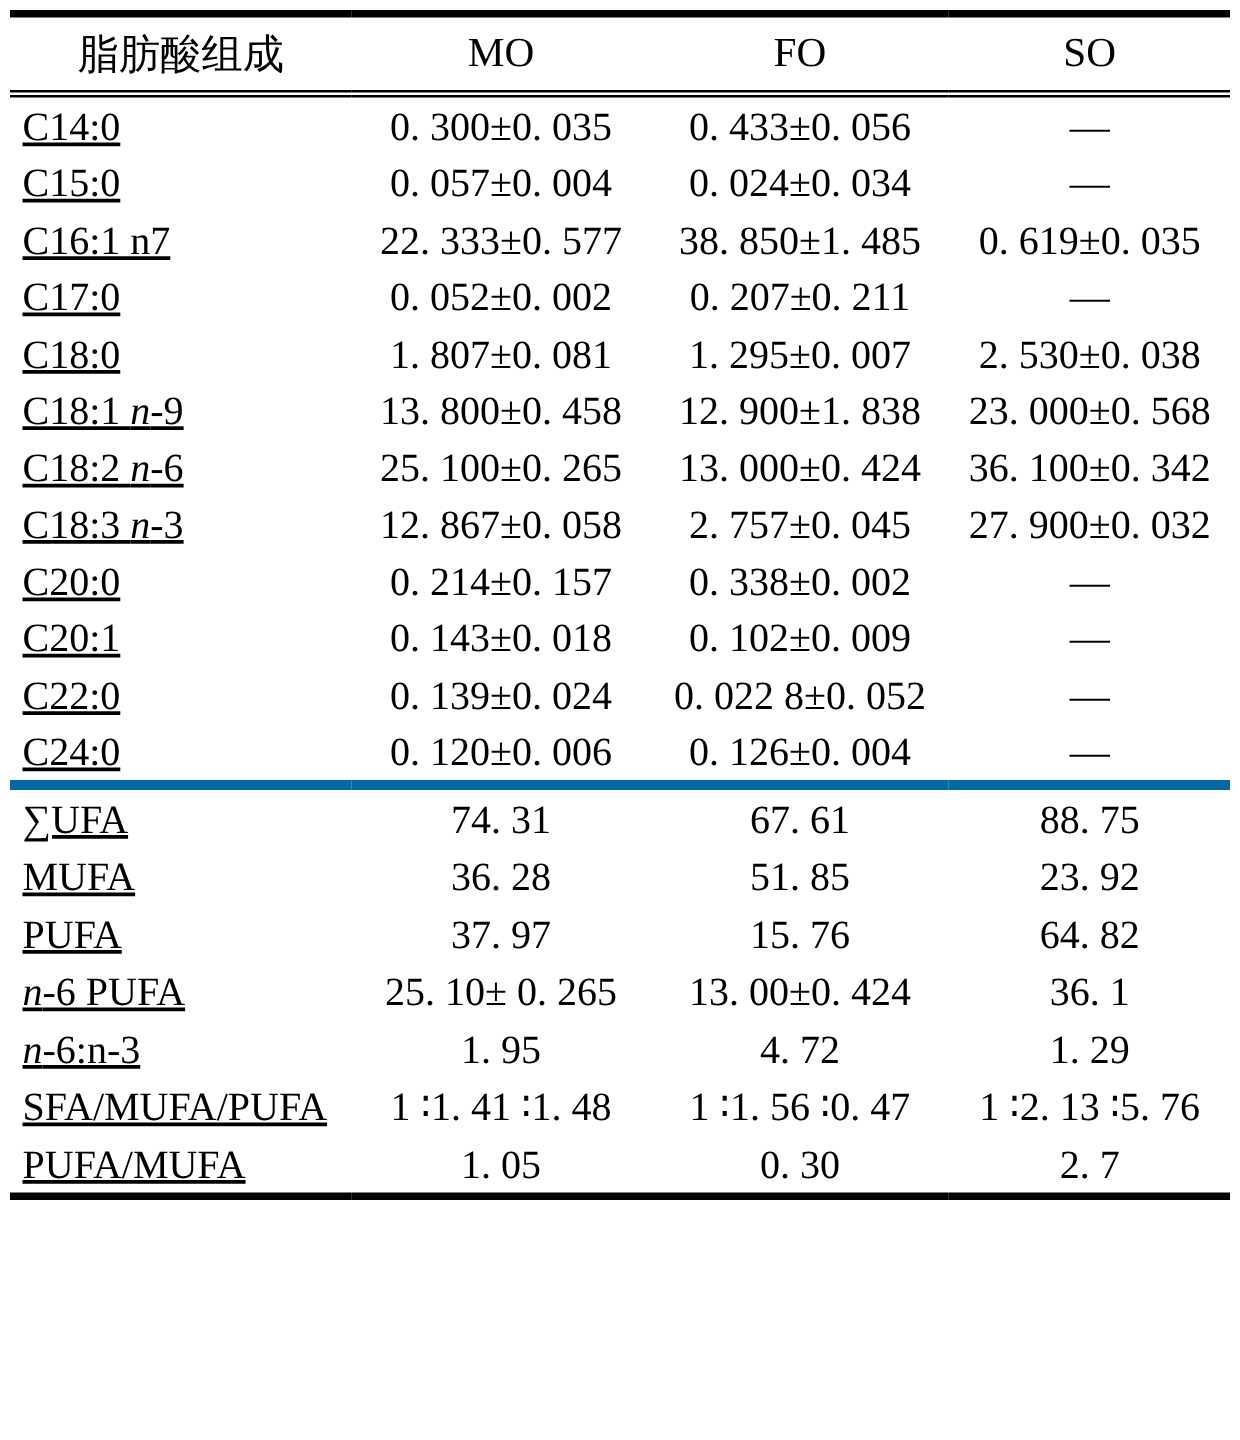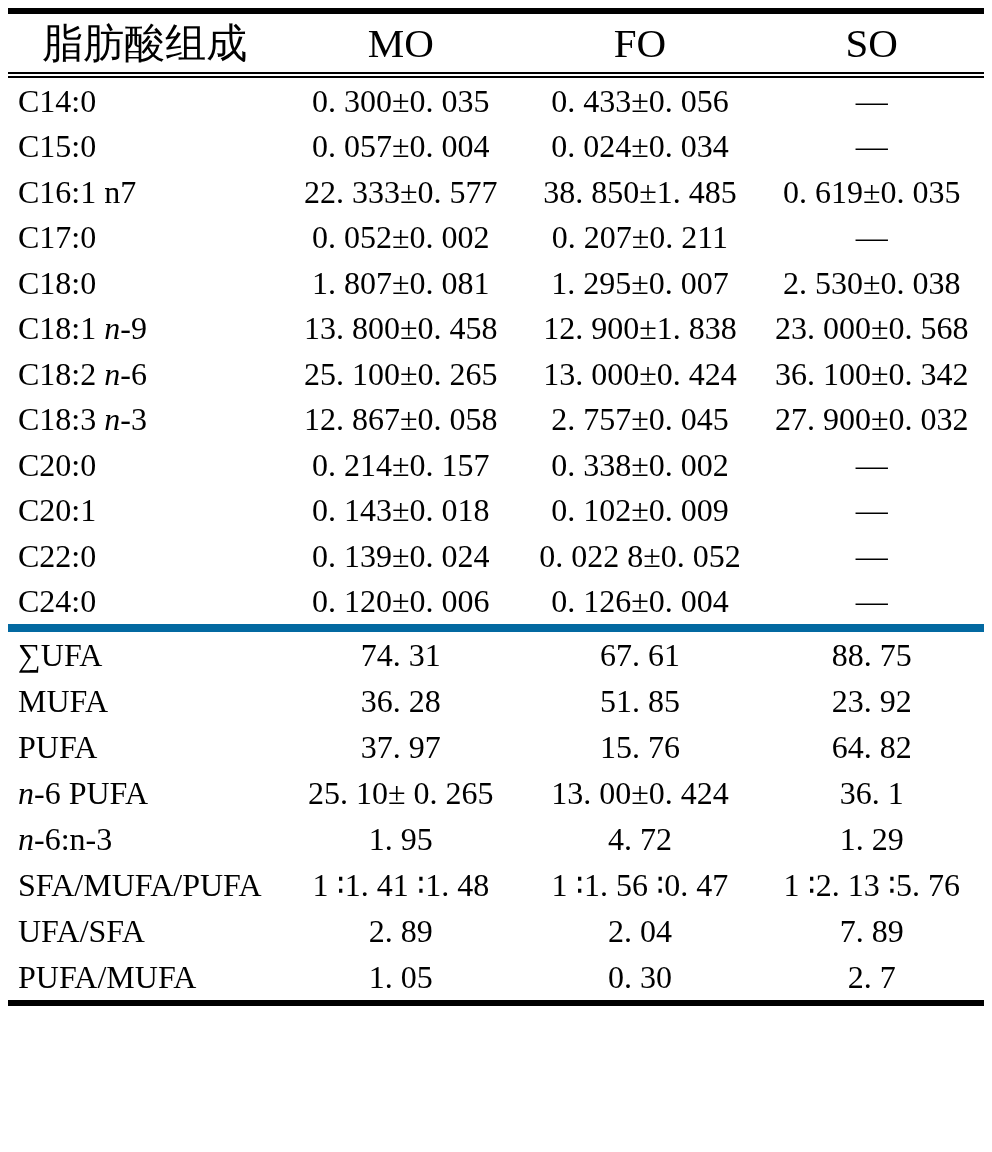--- a/index.html
+++ b/index.html
@@ -33,34 +33,35 @@
   thead tr {
     border-bottom: 6px double #000;
   }
   thead th {
     font-weight: normal;
     height: 58px;
     text-align: center;
     vertical-align: middle;
     padding: 0;
     white-space: nowrap;
-    font-size: 41px;
+    font-size: 33px;
   }
   tbody td {
     height: 45.5px;
     padding: 0;
     text-align: center;
     vertical-align: middle;
     line-height: 1;
     white-space: nowrap;
   }
   tbody#section2 td { height: 46px; }
   tbody td.label {
     text-align: left;
     padding-left: 10px;
+    text-decoration: underline;
   }
   tbody#section1 tr:last-child {
     border-bottom: 8px solid #0369a1;
   }
   i { font-style: italic; }
 </style>
 </head>
 <body>
 
 <div class="page">
@@ -184,26 +185,20 @@
           <td>4. 72</td>
           <td>1. 29</td>
         </tr>
         <tr>
           <td class="label">SFA/MUFA/PUFA</td>
           <td>1 ∶1. 41 ∶1. 48</td>
           <td>1 ∶1. 56 ∶0. 47</td>
           <td>1 ∶2. 13 ∶5. 76</td>
         </tr>
         <tr>
-          <td class="label">UFA/SFA</td>
-          <td>2. 89</td>
-          <td>2. 04</td>
-          <td>7. 89</td>
-        </tr>
-        <tr>
           <td class="label">PUFA/MUFA</td>
           <td>1. 05</td>
           <td>0. 30</td>
           <td>2. 7</td>
         </tr>
       </tbody>
   </table>
 </div>
 
 </body></html>

